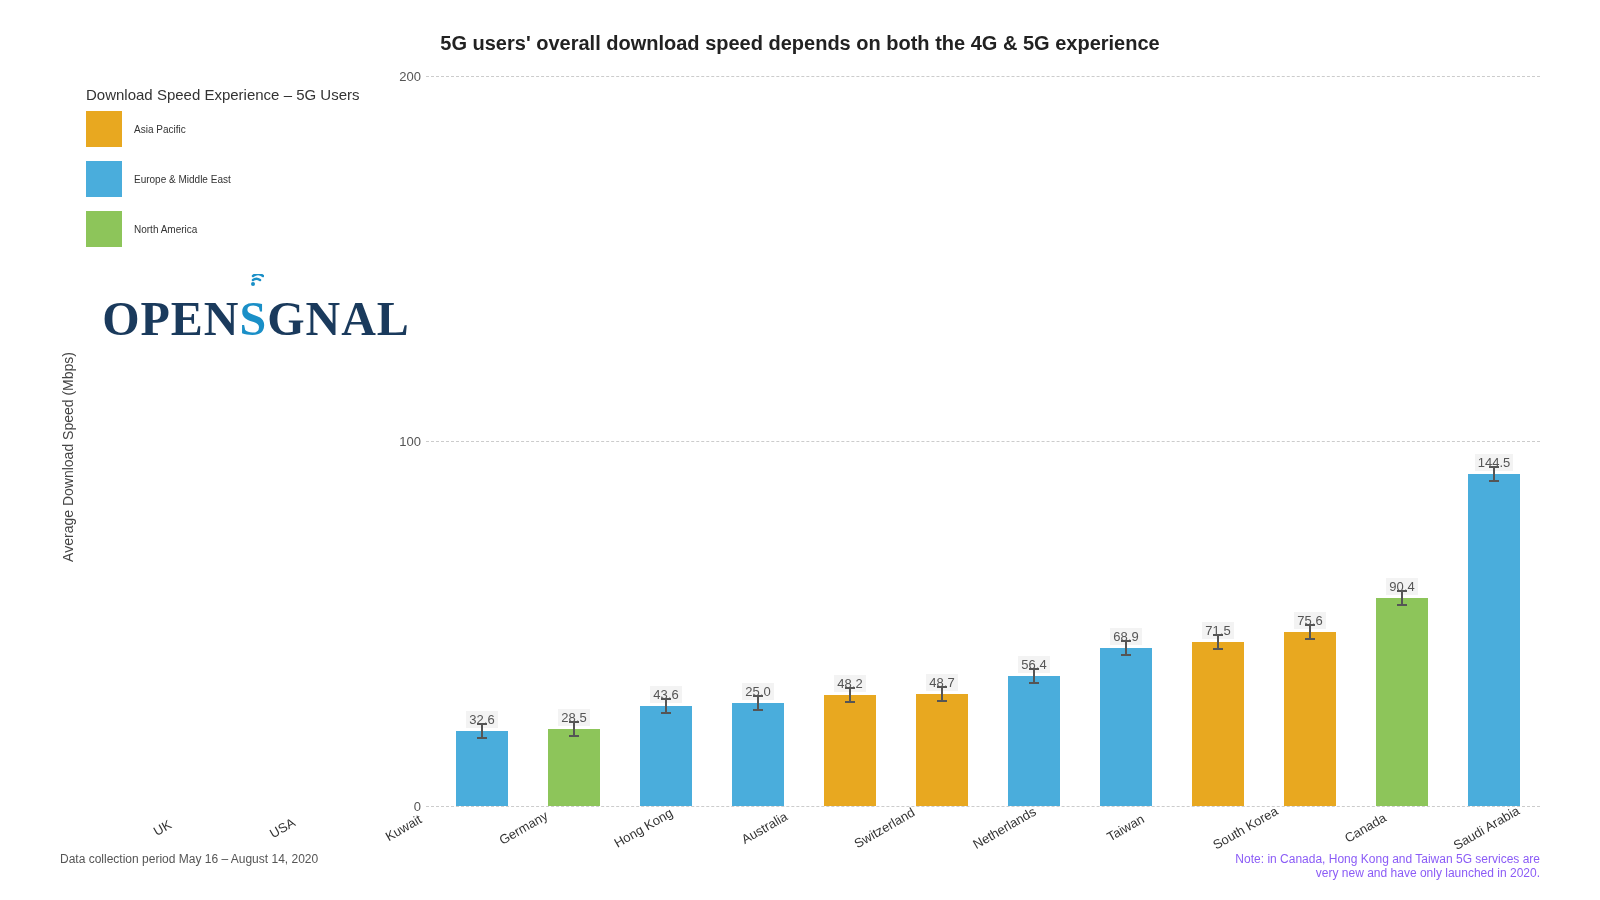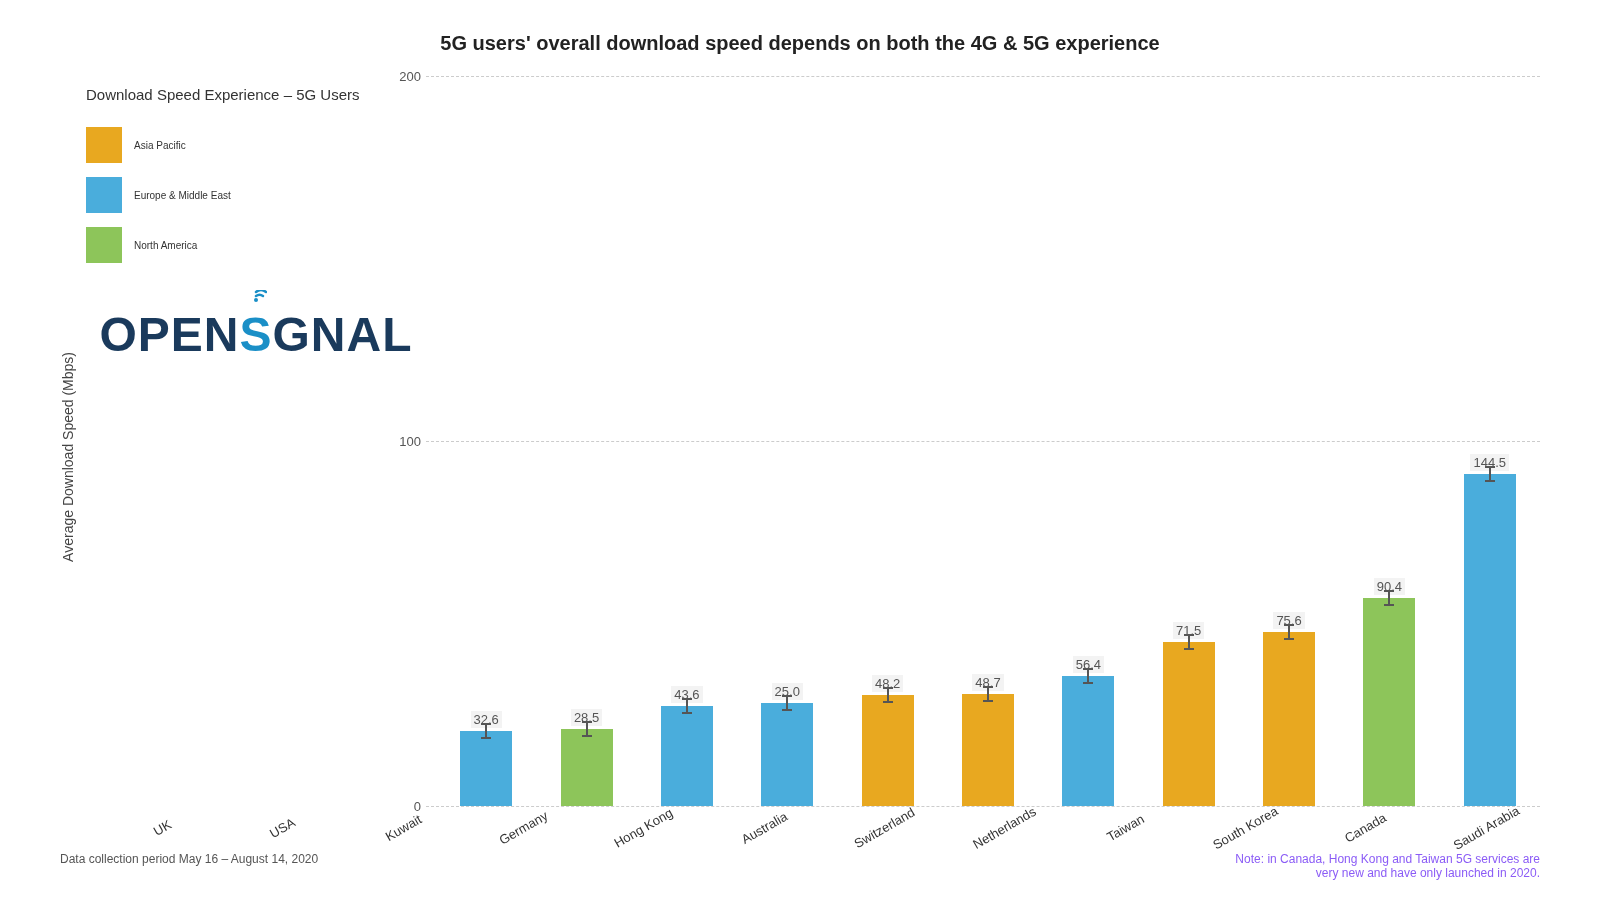--- a/index.html
+++ b/index.html
@@ -54,21 +54,21 @@
     .legend-opensignal {
       display: flex;
       flex-direction: column;
       justify-content: flex-start;
       width: 340px;
       padding-top: 10px;
     }
     .legend-title {
       font-size: 15px;
       color: #333;
-      margin-bottom: 24px;
+      margin-bottom: 8px;
       font-weight: 500;
     }
     .legend-item {
       display: flex;
       align-items: center;
       margin-bottom: 14px;
     }
     .legend-color {
       width: 36px;
       height: 36px;
@@ -82,21 +82,21 @@
     .opensignal-logo {
       margin-top: 30px;
       align-self: center;
       text-align: center;
     }
     .opensignal-text {
       font-size: 48px;
       font-weight: 900;
       color: #1a3a5c;
       letter-spacing: 1px;
-      font-family: Liberation Sans, sans-serif;
+      font-family: Liberation Serif, serif;
       position: relative;
     }
     .bar-chart-container {
       flex: 1;
       display: flex;
       flex-direction: column;
       position: relative;
     }
     .grid-and-bars {
       flex: 1;
@@ -313,20 +313,28 @@
                     <div class="bar-value">48.7</div>
                     <div class="bar" style="height: 112.01px; background: rgb(232, 168, 32); position: relative;">
                       <div class="error-bar"></div>
                     </div>
                   </div>
                 </div>
                 <div class="bar-group">
                   <div class="bar-wrapper">
                     <div class="bar-value">56.4</div>
                     <div class="bar" style="height: 129.72px; background: rgb(74, 173, 220); position: relative;">
+                      <div class="error-bar"></div>
+                    </div>
+                  </div>
+                </div>
+                <div class="bar-group">
+                  <div class="bar-wrapper">
+                    <div class="bar-value">68.9</div>
+                    <div class="bar" style="height: 158.47px; background: rgb(74, 173, 220); position: relative;">
                       <div class="error-bar"></div>
                     </div>
                   </div>
                 </div>
                 <div class="bar-group">
                   <div class="bar-wrapper">
                     <div class="bar-value">71.5</div>
                     <div class="bar" style="height: 164.45px; background: rgb(232, 168, 32); position: relative;">
                       <div class="error-bar"></div>
                     </div>

